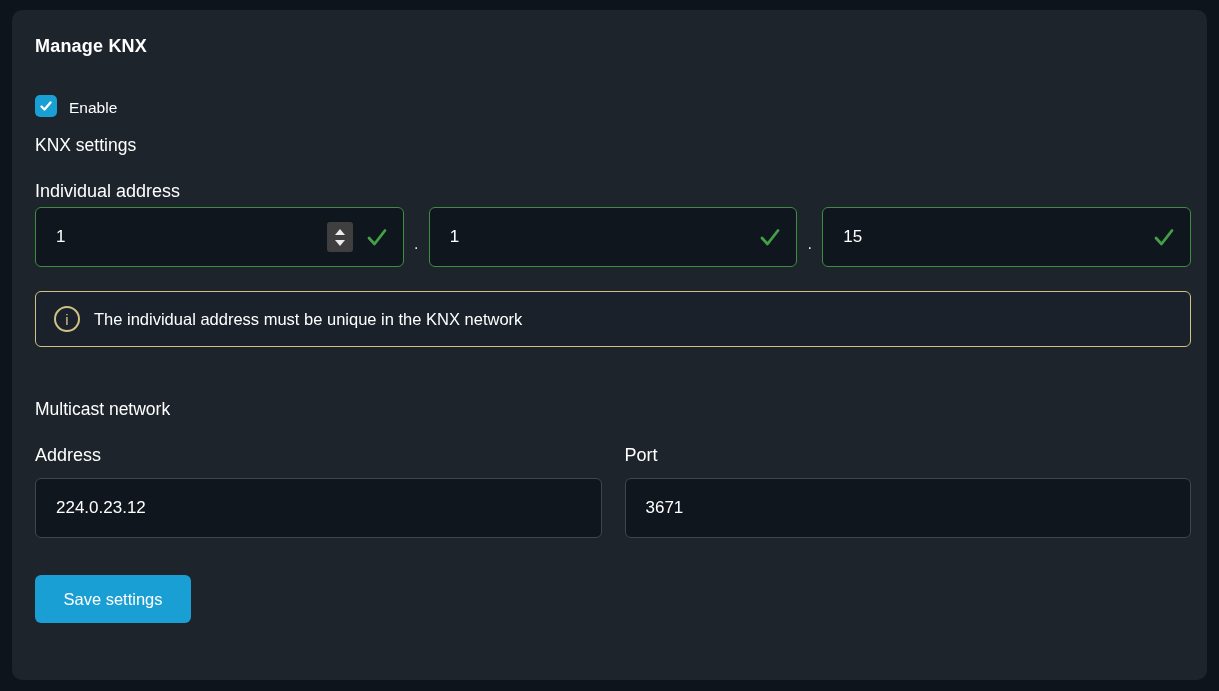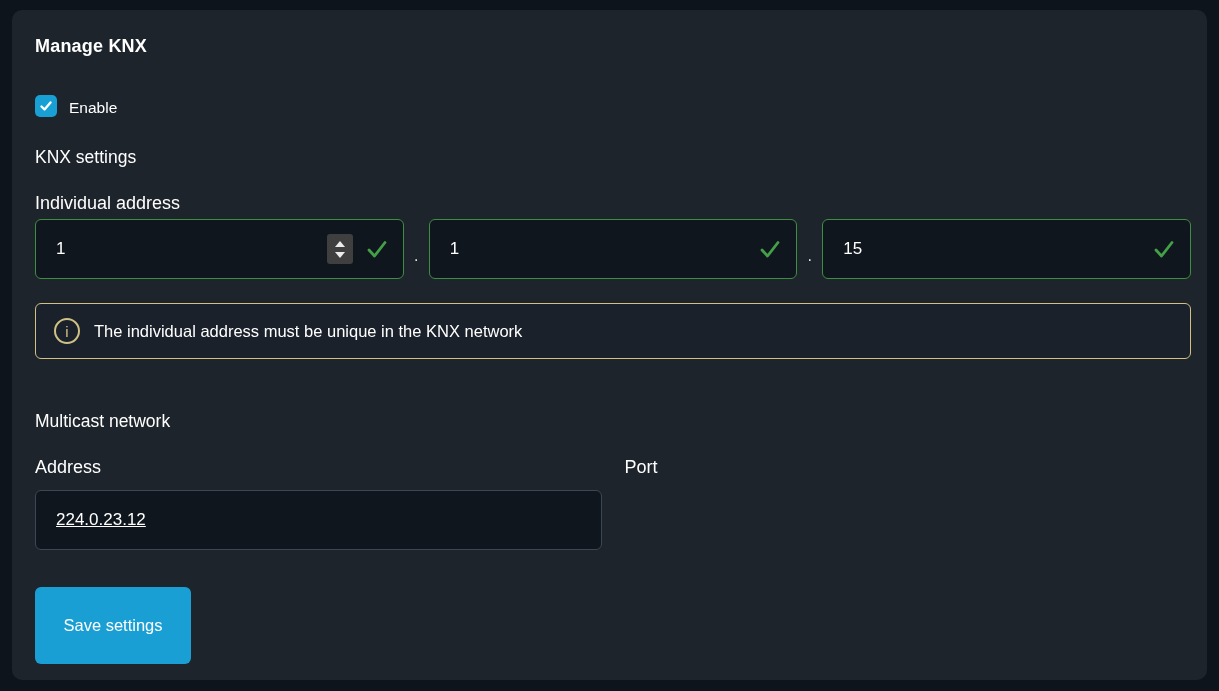--- a/index.html
+++ b/index.html
@@ -40,21 +40,21 @@
     align-items: center;
     justify-content: center;
     cursor: pointer;
     flex: 0 0 auto;
   }
   .check-label { font-size: 15.5px; }
   .section-heading {
     font-size: 17.5px;
     line-height: 24px;
   }
-  .heading-knx { margin-top: 28px; }
+  .heading-knx { margin-top: 16px; }
   .heading-multicast { margin-top: 50px; }
   .field-label {
     font-size: 18px;
     line-height: 18px;
   }
   .ia-label { margin-top: 25px; }
   
   .ia-row {
     margin-top: 7px;
     display: flex;
@@ -147,27 +147,26 @@
     grid-template-columns: 1fr 1fr;
     column-gap: 23px;
   }
   .mc-field-label { margin-bottom: 14px; }
   .mc-input {
     background: #10161e;
     border: 1px solid #3b4754;
     border-radius: 6px;
     height: 60px;
     width: 100%;
-    text-decoration: underline;
   }
   
   .save-btn {
     margin-top: 37px;
     width: 156px;
-    height: 77px;
+    height: 48px;
     background: #199fd4;
     border: none;
     border-radius: 6px;
     color: #ffffff;
     font-family: "Liberation Sans", "DejaVu Sans", sans-serif;
     font-size: 16.5px;
     cursor: pointer;
   }
 </style>
 </head>
@@ -230,18 +229,19 @@
 
   <div class="section-heading heading-multicast">Multicast network</div>
 
   <div class="mc-grid">
     <div>
       <div class="field-label mc-field-label">Address</div>
       <input type="text" class="mc-input" value="224.0.23.12" style="">
     </div>
     <div>
       <div class="field-label mc-field-label">Port</div>
+      <input type="text" class="mc-input" value="3671" style="">
     </div>
   </div>
 
   <button class="save-btn">Save settings</button>
 
 </div>
 
 </body></html>

